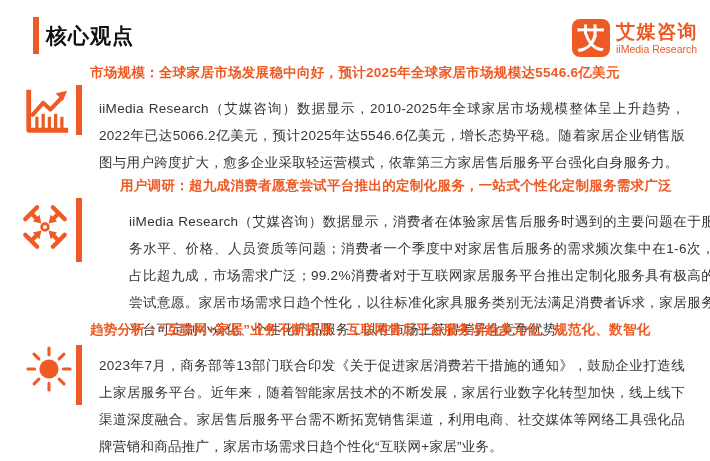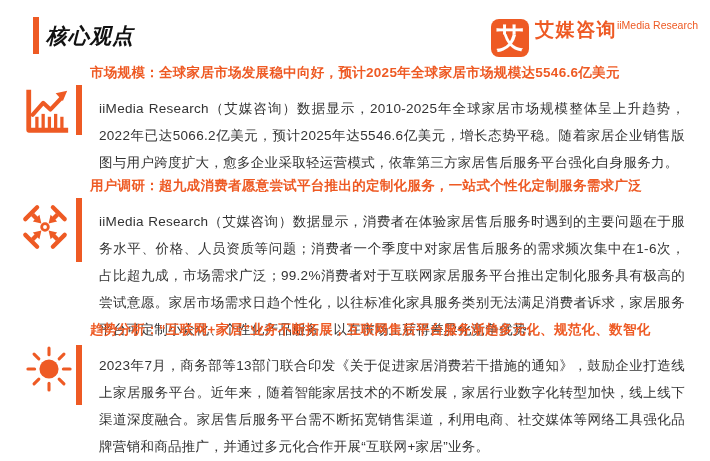--- a/index.html
+++ b/index.html
@@ -12,35 +12,35 @@
     --accent:#EE5A24;
   }
   
   .header-bar{
     position:absolute;left:33px;top:17px;
     width:6px;height:37px;background:var(--accent);
   }
   .page-title{
     position:absolute;left:46px;top:20px;margin:0;
     font-size:21px;font-weight:bold;color:#111;
-    letter-spacing:1px;line-height:31px;font-style:italic;
+    letter-spacing:1px;line-height:31px;
   }
   .logo{position:absolute;right:12px;top:19px;display:flex;align-items:flex-start;}
   .logo-mark{
     width:38px;height:38px;border-radius:8px;background:var(--accent);
     color:#fff;font-size:27px;font-weight:bold;
     display:flex;align-items:center;justify-content:center;line-height:1;
   }
-  .logo-text{margin-left:6px;display:flex;flex-direction:row;justify-content:center;height:38px;}
+  .logo-text{margin-left:6px;display:flex;flex-direction:column;justify-content:center;height:38px;}
   .logo-cn{color:var(--accent);font-size:19px;font-weight:bold;letter-spacing:1.5px;line-height:22px;}
   .logo-en{color:var(--accent);font-size:10.5px;font-weight:400;line-height:13px;}
   
   .section{position:absolute;left:0;width:618px;}
   .sec-1{top:59px;}
-  .sec-2{top:172px;}
+  .sec-2{top:172px;padding-left:30px;}
   .sec-3{top:316px;}
   .section .icon{position:absolute;color:var(--accent);}
   .sec-1 .icon{left:22px;top:26px;width:50px;height:52px;}
   .sec-2 .icon{left:19px;top:25px;width:52px;height:60px;}
   .sec-3 .icon{left:26px;top:29px;width:46px;height:48px;}
   .section .accent-bar{
     position:absolute;left:76px;width:6px;background:var(--accent);
   }
   .sec-1 .accent-bar{top:26px;height:50px;}
   .sec-2 .accent-bar{top:26px;height:64px;}
@@ -137,17 +137,17 @@
         <path d="M39 24 H46" stroke-width="3.2" stroke-linecap="round"></path>
         <path d="M8.4 8.4 L13.4 13.4" stroke-width="3.2" stroke-linecap="round"></path>
         <path d="M34.6 34.6 L39.6 39.6" stroke-width="3.2" stroke-linecap="round"></path>
         <path d="M39.6 8.4 L34.6 13.4" stroke-width="3.2" stroke-linecap="round"></path>
         <path d="M13.4 34.6 L8.4 39.6" stroke-width="3.2" stroke-linecap="round"></path>
       </svg>
     </span>
     <span class="accent-bar"></span>
     <div class="sec-text">
       <h3 class="sec-title">趋势分析：“互联网+家居”业务不断拓展，互联网售后平台服务渐趋多元化、规范化、数智化</h3>
-      <p class="sec-body">2023年7月，商务部等13部门联合印发《关于促进家居消费若干措施的通知》，鼓励企业打造线上家居服务平台。近年来，随着智能家居技术的不断发展，家居行业数字化转型加快，线上线下渠道深度融合。家居售后服务平台需不断拓宽销售渠道，利用电商、社交媒体等网络工具强化品牌营销和商品推广，并通过多元化合作开展“互联网+家居”业务。</p>
+      <p class="sec-body">2023年7月，商务部等13部门联合印发《关于促进家居消费若干措施的通知》，鼓励企业打造线上家居服务平台。近年来，随着智能家居技术的不断发展，家居行业数字化转型加快，线上线下渠道深度融合。家居售后服务平台需不断拓宽销售渠道，利用电商、社交媒体等网络工具强化品牌营销和商品推广，家居市场需求日趋个性化“互联网+家居”业务。</p>
     </div>
   </div>
 
 </div>
 
 </body></html>

